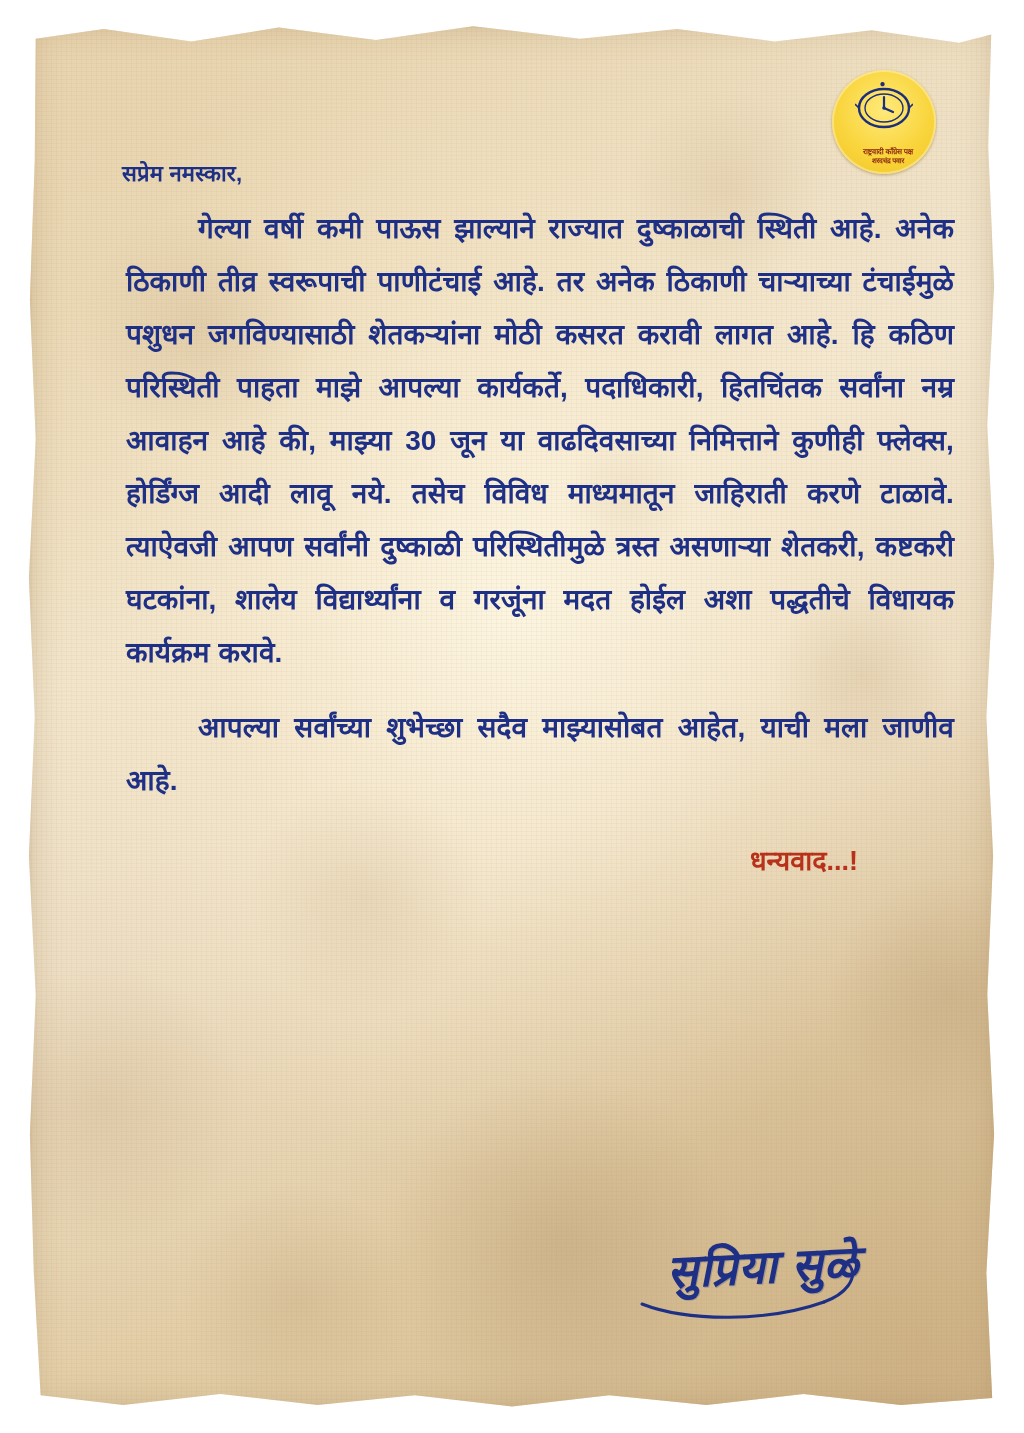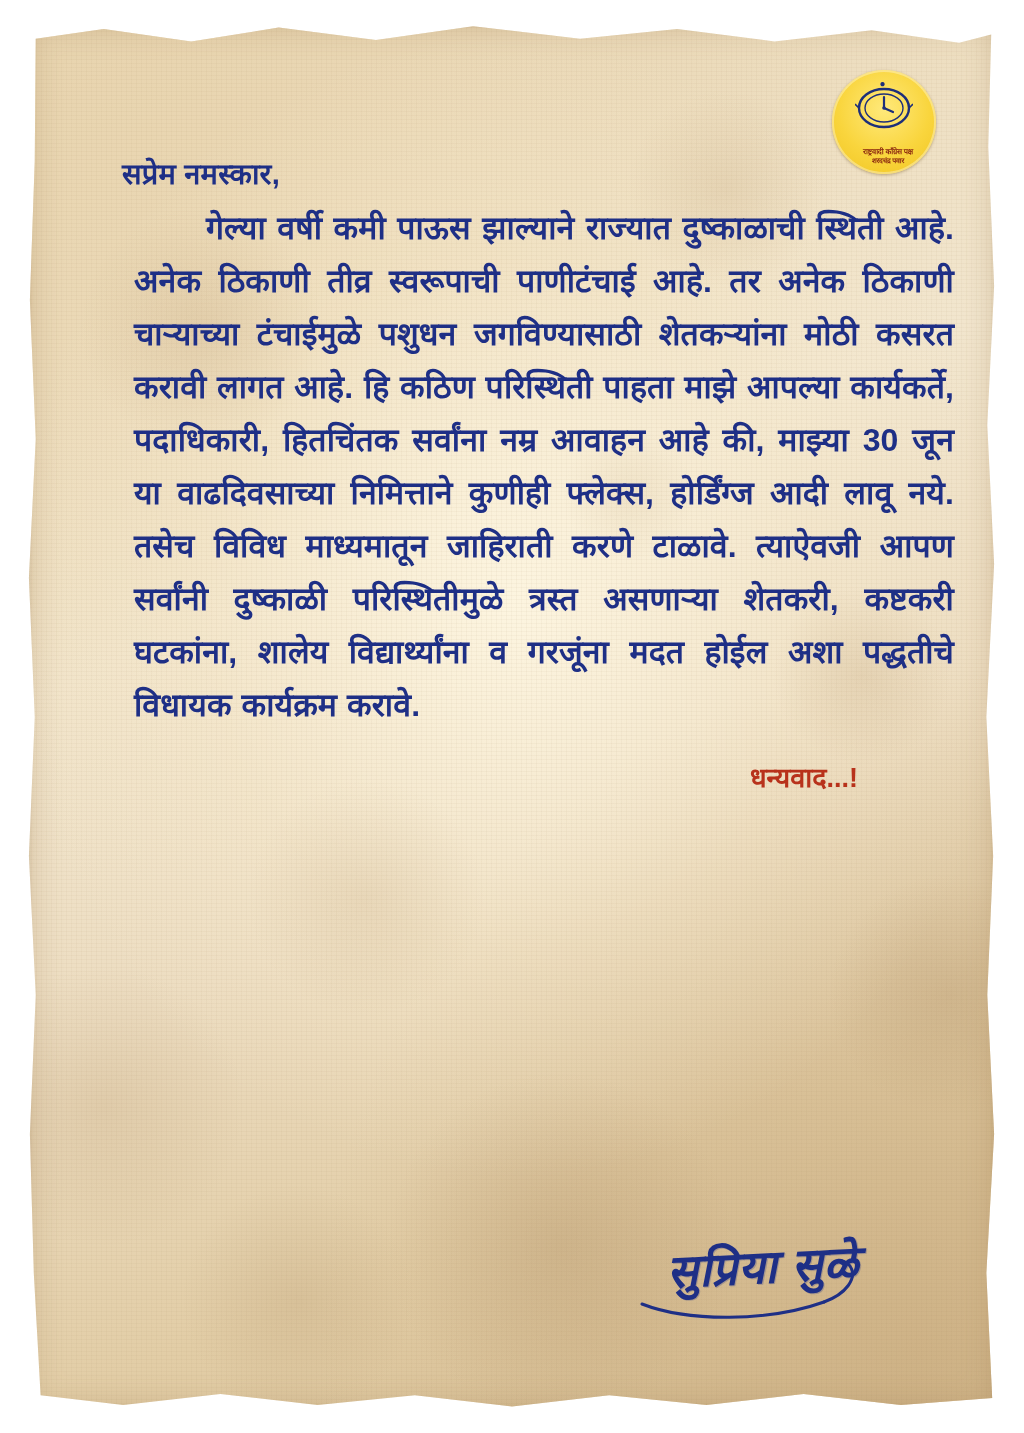--- a/index.html
+++ b/index.html
@@ -128,44 +128,44 @@
 
   
   #letter {
     position: absolute;
     left: 96px;
     top: 132px;
     width: 832px;
     color: #1e2f86;
   }
   .salutation {
-    font-size: 29px;
+    font-size: 22px;
     line-height: 40px;
     color: #1e2f86;
     margin: 0 0 8px 0;
     font-weight: 600;
     letter-spacing: 0.2px;
   }
   .para {
-    font-size: 32px;
+    font-size: 28px;
     line-height: 53px;
     color: #1e2f86;
-    margin: 0 0 22px 12px;
+    margin: 0 0 22px 4px;
     text-align: justify;
     text-align-last: left;
     text-indent: 72px;
     font-weight: 600;
     letter-spacing: 0.1px;
     word-spacing: 1px;
   }
   .para.last {
     margin-bottom: 10px;
   }
   .thanks {
-    margin-top: 26px;
+    margin-top: 34px;
     text-align: right;
     padding-right: 96px;
     font-size: 27px;
     color: #b8321b;
     font-weight: 600;
   }
 
   
   #signature {
     position: absolute;
@@ -220,20 +220,21 @@
       </svg>
       <div class="logo-text">
         <div class="l1">राष्ट्रवादी काँग्रेस पक्ष</div>
         <div class="l2">शरदचंद्र पवार</div>
       </div>
     </div>
 
     <div id="letter">
       <p class="salutation">सप्रेम नमस्कार,</p>
       <p class="para">गेल्या वर्षी कमी पाऊस झाल्याने राज्यात दुष्काळाची स्थिती आहे. अनेक ठिकाणी तीव्र स्वरूपाची पाणीटंचाई आहे. तर अनेक ठिकाणी चाऱ्याच्या टंचाईमुळे पशुधन जगविण्यासाठी शेतकऱ्यांना मोठी कसरत करावी लागत आहे. हि कठिण परिस्थिती पाहता माझे आपल्या कार्यकर्ते, पदाधिकारी, हितचिंतक सर्वांना नम्र आवाहन आहे की, माझ्या 30 जून या वाढदिवसाच्या निमित्ताने कुणीही फ्लेक्स, होर्डिंग्ज आदी लावू नये. तसेच विविध माध्यमातून जाहिराती करणे टाळावे. त्याऐवजी आपण सर्वांनी दुष्काळी परिस्थितीमुळे त्रस्त असणाऱ्या शेतकरी, कष्टकरी घटकांना, शालेय विद्यार्थ्यांना व गरजूंना मदत होईल अशा पद्धतीचे विधायक कार्यक्रम करावे.</p>
+      <p class="para last">आपल्या सर्वांच्या शुभेच्छा सदैव माझ्यासोबत आहेत, याची मला जाणीव आहे.</p>
       <div class="thanks">धन्यवाद...!</div>
     </div>
 
     <div id="signature">
       <div id="sig-text">सुप्रिया सुळे</div>
       <svg width="290" height="96" viewBox="0 0 290 96">
         <path d="M24 74 C70 92, 150 92, 206 72" fill="none" stroke="#1e2f86" stroke-width="3" stroke-linecap="round"></path>
         <path d="M206 72 C228 64, 240 48, 232 36 C226 27, 212 31, 214 43" fill="none" stroke="#1e2f86" stroke-width="3" stroke-linecap="round"></path>
       </svg>
     </div>

